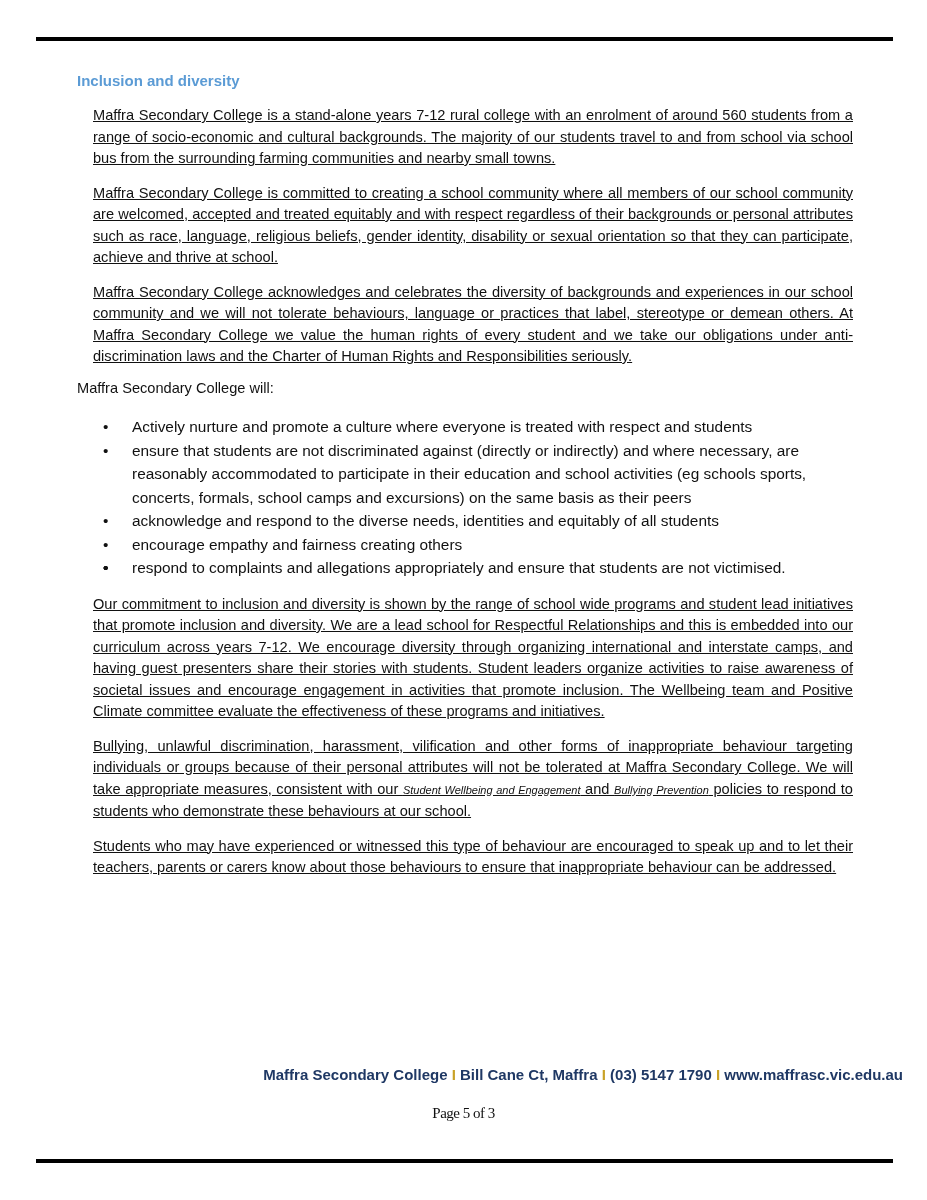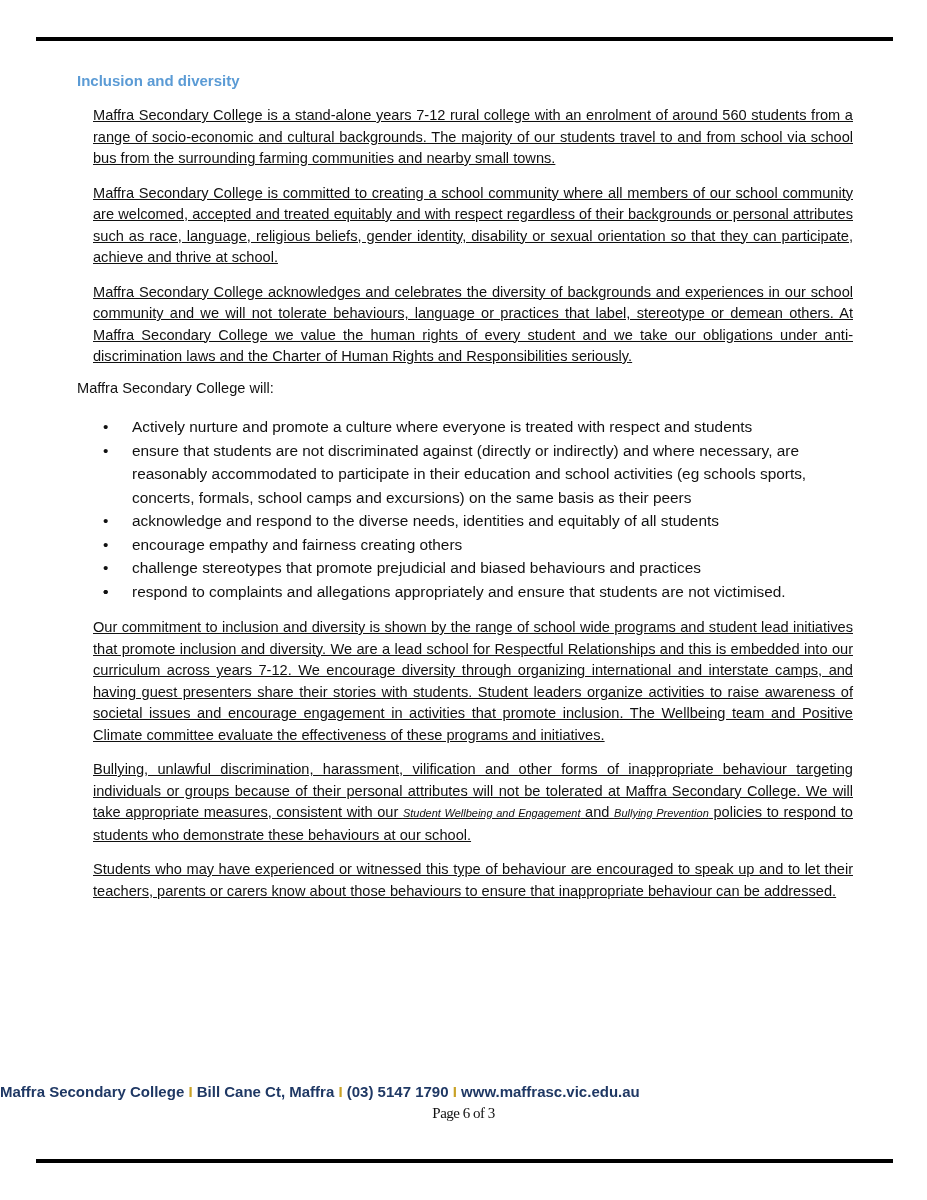--- a/index.html
+++ b/index.html
@@ -67,25 +67,24 @@
       top: 0;
     }
     em.policy {
       font-size: 11px;
     }
     .footer-line {
       position: absolute;
       top: 1066px;
       left: 0;
       width: 903px;
-      text-align: left;
+      text-align: right;
       font-weight: bold;
       font-size: 15px;
       color: #1f3864;
-      margin-top: 17px;
     }
     .footer-line .sep {
       color: #c9a227;
       font-weight: bold;
     }
     .page-num {
       position: absolute;
       top: 1105px;
       left: 0;
       width: 927px;
@@ -108,21 +107,21 @@
   <p class="para">Maffra Secondary College is committed to creating a school community where all members of our school community are welcomed, accepted and treated equitably and with respect regardless of their backgrounds or personal attributes such as race, language, religious beliefs, gender identity, disability or sexual orientation so that they can participate, achieve and thrive at school.</p>
   <p class="para" style="margin-bottom:10px;">Maffra Secondary College acknowledges and celebrates the diversity of backgrounds and experiences in our school community and we will not tolerate behaviours, language or practices that label, stereotype or demean others. At Maffra Secondary College we value the human rights of every student and we take our obligations under anti-discrimination laws and the Charter of Human Rights and Responsibilities seriously.</p>
 
   <div class="intro-will">Maffra Secondary College will:</div>
 
   <ul class="bullets">
     <li><span class="dot">•</span><span>Actively nurture and promote a culture where everyone is treated with respect and students</span></li>
     <li><span class="dot">•</span><span>ensure that students are not discriminated against (directly or indirectly) and where necessary, are reasonably accommodated to participate in their education and school activities (eg schools sports, concerts, formals, school camps and excursions) on the same basis as their peers</span></li>
     <li><span class="dot">•</span><span>acknowledge and respond to the diverse needs, identities and equitably of all students</span></li>
     <li><span class="dot">•</span><span>encourage empathy and fairness creating others</span></li>
-    <li><span class="dot">•</span><span>challenge stereotypes that promote prejudicial and biased behaviours and practices</span></li>
+    <li><span class="dot">•</span></li>
     <li><span class="dot">•</span></li>
     <li><span class="dot">•</span><span>respond to complaints and allegations appropriately and ensure that students are not victimised.</span></li>
   </ul>
 
   <p class="para">Our commitment to inclusion and diversity is shown by the range of school wide programs and student lead initiatives that promote inclusion and diversity. We are a lead school for Respectful Relationships and this is embedded into our curriculum across years 7-12. We encourage diversity through organizing international and interstate camps, and having guest presenters share their stories with students. Student leaders organize activities to raise awareness of societal issues and encourage engagement in activities that promote inclusion. The Wellbeing team and Positive Climate committee evaluate the effectiveness of these programs and initiatives.</p>
 
   <p class="para"><span>Bullying, unlawful discrimination, harassment, vilification and other forms of inappropriate behaviour targeting individuals or groups because of their personal attributes will not be tolerated at Maffra Secondary College. We will take appropriate measures, consistent with our </span><em class="policy">Student Wellbeing and Engagement</em><span> and </span><em class="policy">Bullying Prevention</em><span> policies to respond to students who demonstrate these behaviours at our school.</span></p>
 
   <p class="para">Students who may have experienced or witnessed this type of behaviour are encouraged to speak up and to let their teachers, parents or carers know about those behaviours to ensure that inappropriate behaviour can be addressed.</p>
 </div>
@@ -130,15 +129,15 @@
 <div class="footer-line">
   <span>Maffra Secondary College</span>
   <span class="sep">I</span>
   <span>Bill Cane Ct, Maffra</span>
   <span class="sep">I</span>
   <span>(03) 5147 1790</span>
   <span class="sep">I</span>
   <span>www.maffrasc.vic.edu.au</span>
 </div>
 
-<div class="page-num">Page 6 of 3</div>
+<div class="page-num">Page 5 of 3</div>
 
 <div class="rule bottom"></div>
 
 </body></html>

